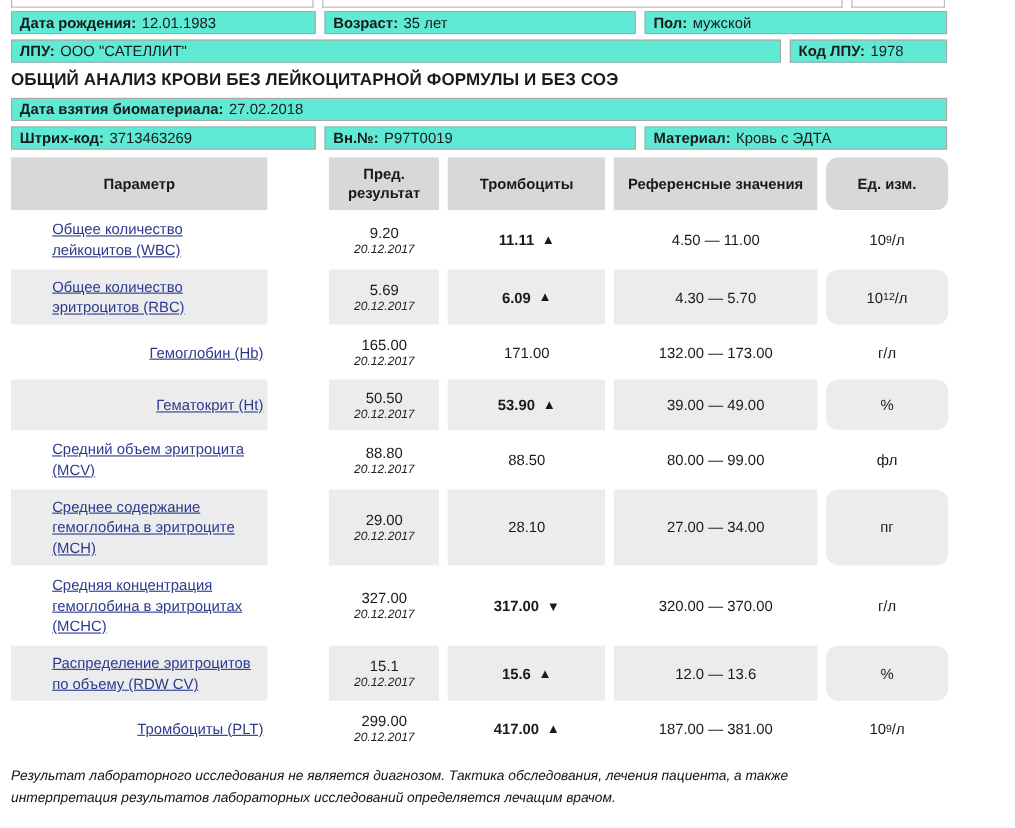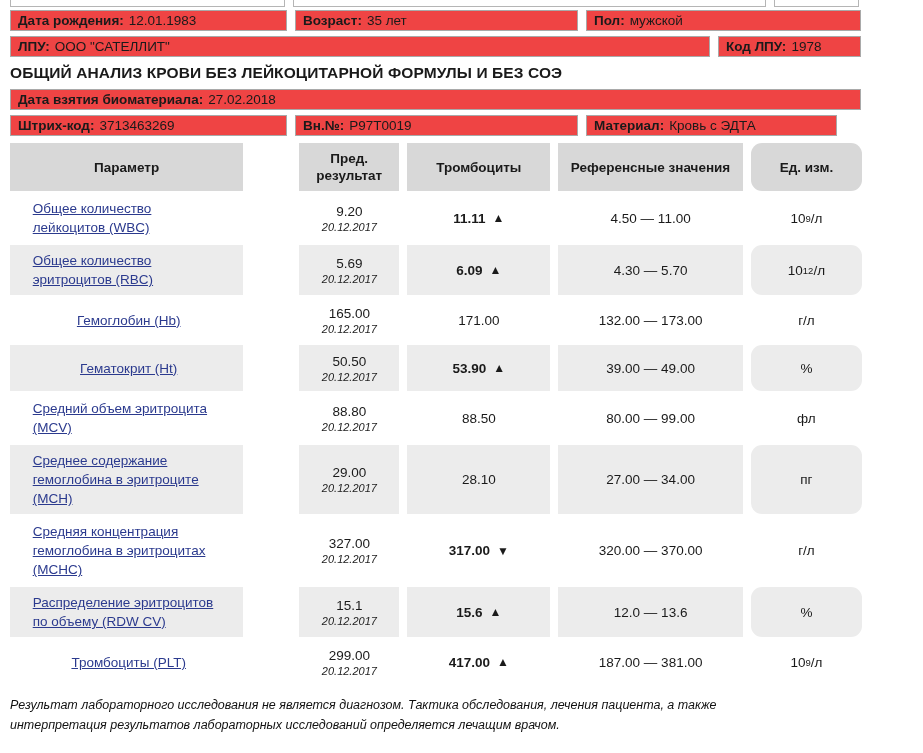--- a/index.html
+++ b/index.html
@@ -15,21 +15,21 @@
 
   
   .field-row { display: flex; gap: 8px; }
   .fieldbox {
     border: 1px solid #a9a9a9;
     height: 21px;
     display: flex; align-items: center;
     padding: 0 7px;
     font-size: 13.5px;
     white-space: nowrap; overflow: hidden;
-    background: #ef4444;
+    background: #5eead4;
   }
   .fieldbox .lbl { font-weight: bold; margin-right: 5px; }
   .cutoff-row { display: flex; gap: 8px; }
   .cutoff-box {
     height: 7px;
     border: 1px solid #b5b5b5;
     border-top: none;
   }
   .mt3 { margin-top: 3px; } .mt5 { margin-top: 5px; }
 
@@ -39,21 +39,21 @@
   }
 
   
   .lab-table { margin-top: 7px; }
   .t-row { display: flex; gap: 8px; margin-bottom: 2px; }
   .t-cell {
     display: flex; align-items: center; justify-content: center;
     text-align: center; font-size: 13.5px;
     padding: 6px 4px;
   }
-  .c-param { width: 248px; justify-content: center; text-align: left; padding-left: 8px; }
+  .c-param { width: 248px; justify-content: flex-end; text-align: left; padding-left: 8px; }
   .c-prev  { width: 106px; flex-direction: column; justify-content: center; margin-left: 48px; }
   .c-res   { width: 152px; }
   .c-ref   { width: 196px; }
   .c-unit  { width: 118px; border-radius: 11px; }
 
   .t-head .t-cell { background: #d8d8d8; font-weight: bold; min-height: 48px; line-height: 17px; }
   .t-head .c-param { justify-content: center; text-align: center; padding-left: 4px; }
 
   .t-body .t-row:nth-child(even) .t-cell { background: #ececec; }
   .t-body .t-cell { min-height: 46px; }
@@ -123,21 +123,21 @@
 
   <div class="field-row mt5">
     <div class="fieldbox" style="width:277px">
       <span class="lbl">Штрих-код:</span>
       <span>3713463269</span>
     </div>
     <div class="fieldbox" style="width:283px">
       <span class="lbl">Вн.№:</span>
       <span>P97T0019</span>
     </div>
-    <div class="fieldbox" style="width:251px">
+    <div class="fieldbox" style="width:275px">
       <span class="lbl">Материал:</span>
       <span>Кровь с ЭДТА</span>
     </div>
   </div>
 
   <div class="lab-table">
     <div class="t-row t-head">
       <div class="t-cell c-param">Параметр</div>
       <div class="t-cell c-prev">Пред. результат</div>
       <div class="t-cell c-res">Тромбоциты</div>

